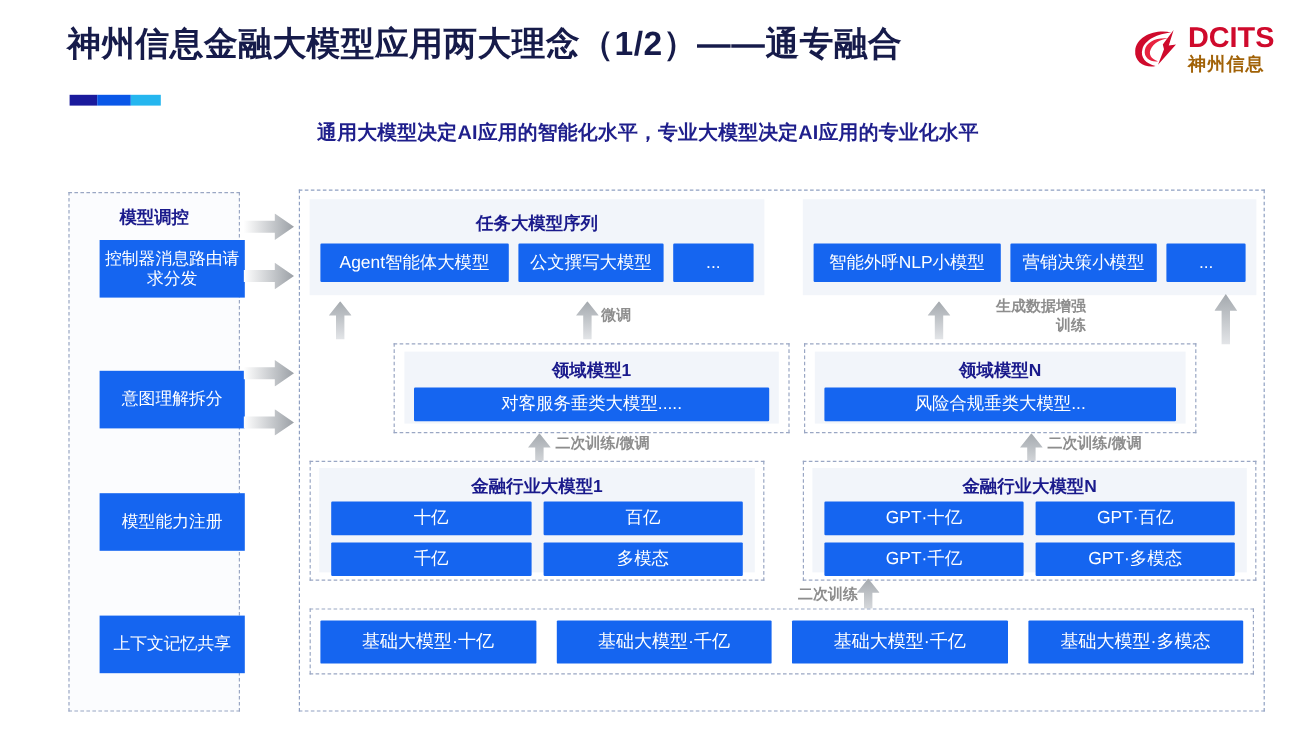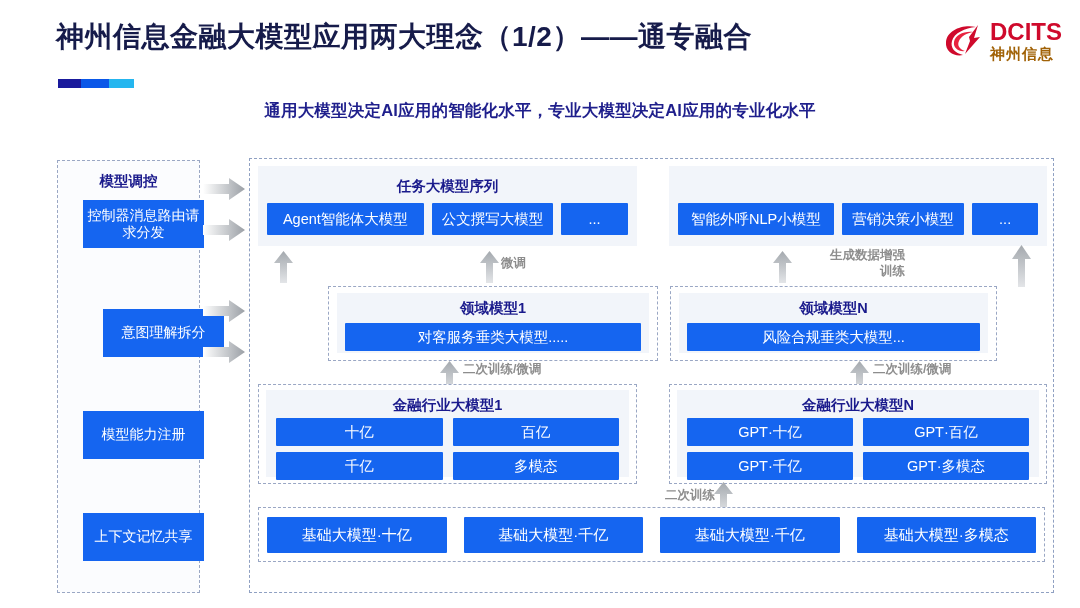--- a/index.html
+++ b/index.html
@@ -101,21 +101,21 @@
     position: absolute;
     left: 25px; width: 121px;
     background: #1565f0;
     color: #ffffff;
     display: flex; align-items: center; justify-content: center;
     text-align: center;
     font-size: 14px;
     line-height: 1.25;
   }
   .sb-item-0 { top: 39px;  height: 48px; }
-  .sb-item-1 { top: 148px; height: 48px; margin-left: 20px; }
+  .sb-item-1 { top: 148px; height: 48px; }
   .sb-item-2 { top: 250px; height: 48px; }
   .sb-item-3 { top: 352px; height: 48px; }
 
   
   .arrow-r {
     position: absolute;
     width: 42px; height: 22px;
   }
   .arrow-r svg { width: 100%; height: 100%; display: block; }
 

